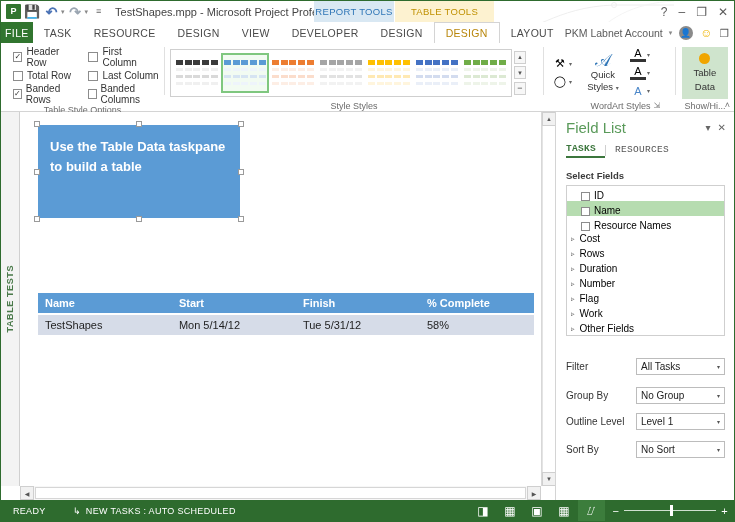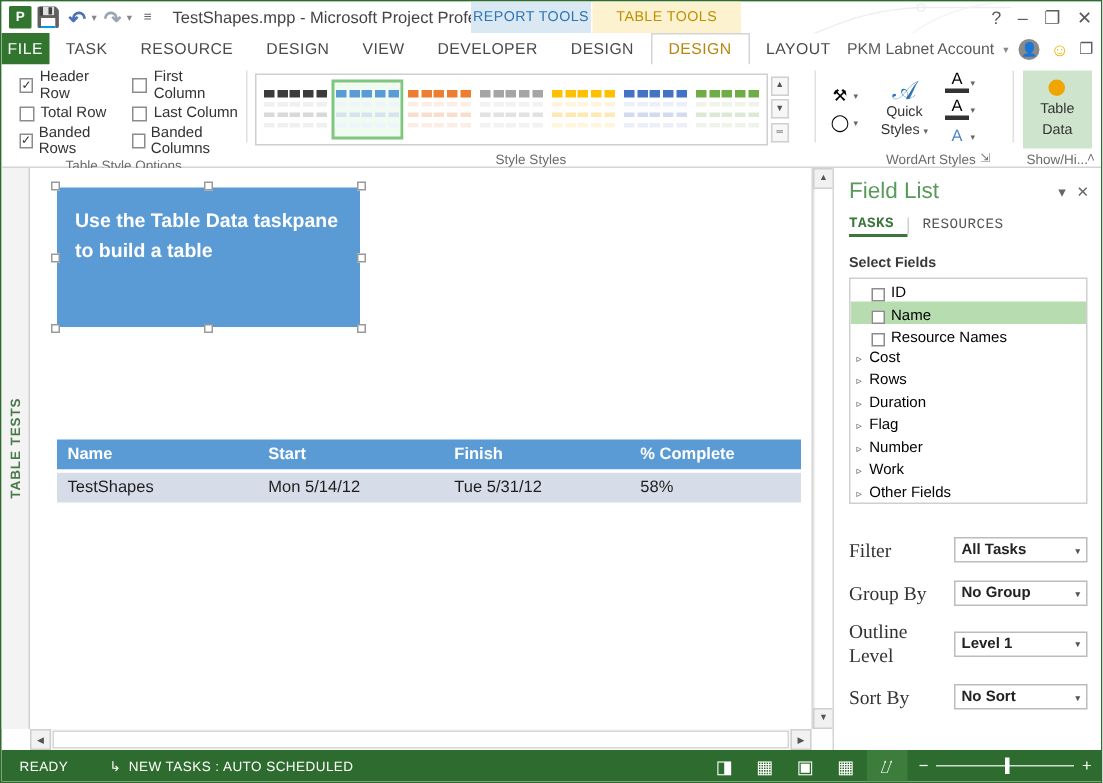--- a/index.html
+++ b/index.html
@@ -253,24 +253,24 @@
     background: #fff; overflow: hidden; font-size: 10px;
   }
   .fl-item { display: flex; align-items: flex-end; gap: 4px; height: 15px; padding-left: 14px; }
   .fl-item.sel { background: #b6dcb0; }
   .fl-cb { width: 9px; height: 9px; border: 1px solid #8c8c8c; background: #fff; }
   .fl-group { display: flex; align-items: center; gap: 5px; height: 15px; padding-left: 4px; }
   .fl-arrow { font-size: 7px; color: #555; }
 
   .pane-form { padding: 22px 9px 0 10px; font-size: 10px; color: #333; }
   .frow { display: flex; align-items: center; margin-bottom: 9px; }
-  .flabel { width: 70px; font-size: 13px; color: #333; font-family: Liberation Serif, serif; }
+  .flabel { width: 70px; font-size: 10px; color: #333; }
   .fsel {
     flex: 1; height: 17px; border: 1px solid #bcbcbc; background: #fff;
-    display: flex; align-items: center; padding: 0 4px; font-size: 10px; color: #222; font-weight: bold;
+    display: flex; align-items: center; padding: 0 4px; font-size: 10px; color: #222;
   }
   .fsel .sel-caret { margin-left: auto; font-size: 6px; color: #555; }
   .frow-right { display: flex; align-items: center; justify-content: flex-end; gap: 5px; margin-bottom: 9px; }
   .hier-cb { width: 10px; height: 10px; border: 1px solid #8c8c8c; background: #fff; }
 
   
   .statusbar {
     position: absolute; left: 0; bottom: 0; width: 733px; height: 21px;
     background: #2e6b2e; color: #ffffff;
     display: flex; align-items: center; font-size: 9px; letter-spacing: .3px;
@@ -754,25 +754,25 @@
         <div class="fl-group">
           <span class="fl-arrow">▹</span>
           <span>Rows</span>
         </div>
         <div class="fl-group">
           <span class="fl-arrow">▹</span>
           <span>Duration</span>
         </div>
         <div class="fl-group">
           <span class="fl-arrow">▹</span>
-          <span>Flag</span>
+          <span>Number</span>
         </div>
         <div class="fl-group">
           <span class="fl-arrow">▹</span>
-          <span>Number</span>
+          <span>Flag</span>
         </div>
         <div class="fl-group">
           <span class="fl-arrow">▹</span>
           <span>Work</span>
         </div>
         <div class="fl-group">
           <span class="fl-arrow">▹</span>
           <span>Other Fields</span>
         </div>
       </div>

